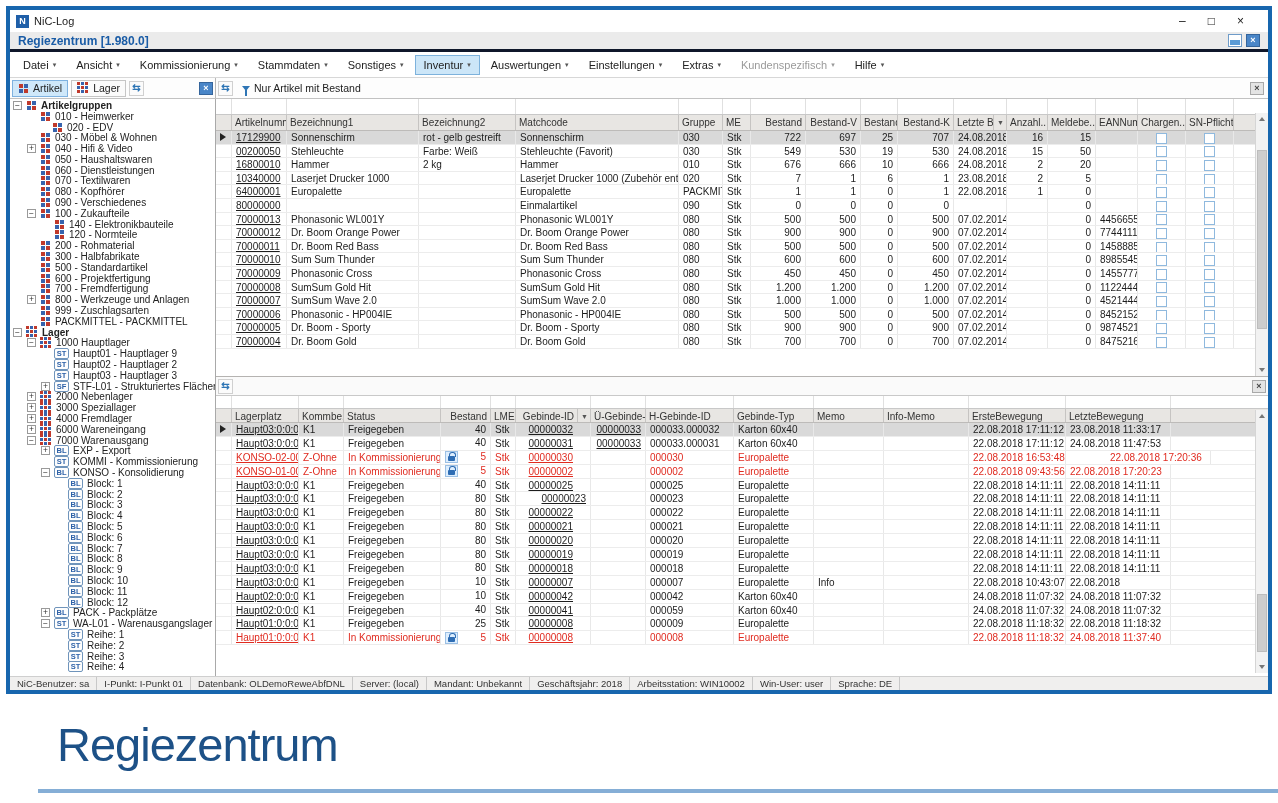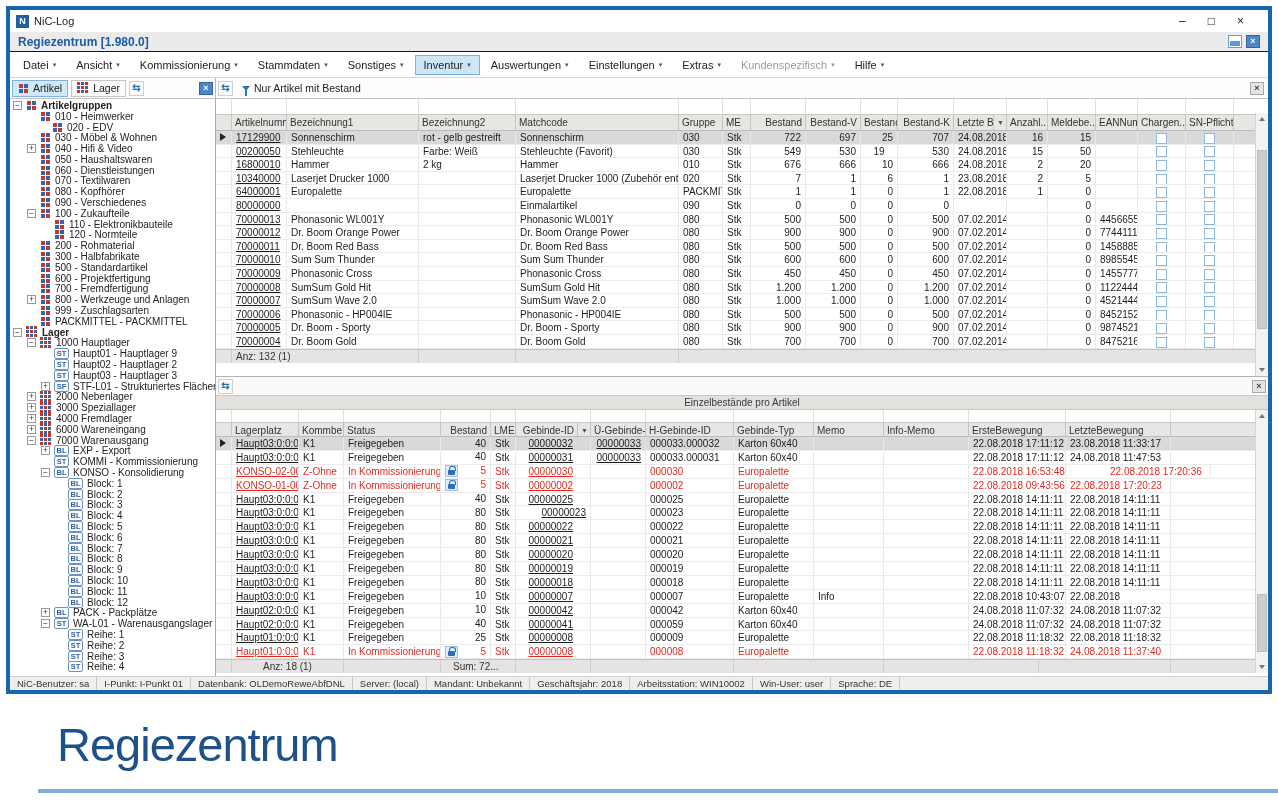--- a/index.html
+++ b/index.html
@@ -6,21 +6,21 @@
     font-family:"Liberation Sans",sans-serif;-webkit-font-smoothing:antialiased;}
   *{box-sizing:border-box;}
   .win{position:absolute;left:6px;top:6px;width:1266px;height:688px;border:4px solid #1766ae;background:#fff;display:flex;flex-direction:column;}
   
   .titlebar{height:22px;background:#fff;display:flex;align-items:center;padding:0 6px;flex:0 0 22px;}
   .appicon{width:13px;height:13px;background:#1f5fa8;color:#fff;font-size:9px;font-weight:bold;text-align:center;line-height:13px;margin-right:5px;}
   .wtitle{font-size:11px;color:#222;}
   .wbtns{margin-left:auto;display:flex;gap:22px;padding-right:18px;font-size:12px;color:#222;}
   .wbtn{cursor:default;line-height:18px;}
   
-  .subbar{height:20px;background:#ebebeb;border-bottom:1px solid #0f172a;display:flex;align-items:center;padding:0 8px;flex:0 0 20px;}
+  .subbar{height:20px;background:#ebebeb;border-bottom:3px solid #0f172a;display:flex;align-items:center;padding:0 8px;flex:0 0 20px;}
   .subtitle{font-size:12px;font-weight:bold;color:#1a5ca6;}
   .subicons{margin-left:auto;display:flex;gap:4px;}
   .ic-win{width:14px;height:13px;border:1px solid #6f9cc9;background:#fff;position:relative;}
   .ic-win::after{content:"";position:absolute;left:1px;right:1px;bottom:1px;height:5px;background:#5b9bd5;}
   .ic-bluex{width:14px;height:13px;background:#4a86c8;border:1px solid #35659c;color:#fff;font-size:9px;line-height:11px;text-align:center;font-weight:bold;}
   .ic-grayx{width:14px;height:13px;background:#e4e4e4;border:1px solid #a9a9a9;color:#444;font-size:9px;line-height:11px;text-align:center;font-weight:bold;}
   
   .menubar{height:26px;background:#fff;border-bottom:1px solid #d7d7d7;display:flex;align-items:center;padding:0 4px;flex:0 0 26px;}
   .mi{font-size:11px;color:#222;padding:3px 8px;margin-right:2px;display:flex;align-items:center;border:1px solid transparent;}
   .mi .car{font-size:7px;margin-left:4px;color:#555;}
@@ -234,21 +234,21 @@
           <span class="tl">090 - Verschiedenes</span>
         </div>
         <div class="ti" style="padding-left: 17px;">
           <span class="exp">−</span>
           <span class="i-ag"></span>
           <span class="tl">100 - Zukaufteile</span>
         </div>
         <div class="ti" style="padding-left: 31px;">
           <span class="expsp"></span>
           <span class="i-ag"></span>
-          <span class="tl">110 - Elektronikbauteile</span>
+          <span class="tl">140 - Elektronikbauteile</span>
         </div>
         <div class="ti" style="padding-left: 31px;">
           <span class="expsp"></span>
           <span class="i-ag"></span>
           <span class="tl">120 - Normteile</span>
         </div>
         <div class="ti" style="padding-left: 17px;">
           <span class="expsp"></span>
           <span class="i-ag"></span>
           <span class="tl">200 - Rohmaterial</span>
@@ -515,21 +515,21 @@
             <div class="r" style="height: 13.6px; line-height: 13.5px;">
               <div class="cell ind" style="width: 16px; flex: 0 0 16px;"></div>
               <div class="cell lnk" style="width: 55px; flex: 0 0 55px;">00200050</div>
               <div class="cell" style="width: 132px; flex: 0 0 132px;">Stehleuchte</div>
               <div class="cell" style="width: 97px; flex: 0 0 97px;">Farbe: Weiß</div>
               <div class="cell" style="width: 163px; flex: 0 0 163px;">Stehleuchte (Favorit)</div>
               <div class="cell" style="width: 44px; flex: 0 0 44px;">030</div>
               <div class="cell" style="width: 28px; flex: 0 0 28px;">Stk</div>
               <div class="cell" style="width: 55px; flex: 0 0 55px; text-align: right;">549</div>
               <div class="cell" style="width: 55px; flex: 0 0 55px; text-align: right;">530</div>
-              <div class="cell" style="width: 37px; flex: 0 0 37px; text-align: center;">19</div>
+              <div class="cell" style="width: 37px; flex: 0 0 37px; text-align: right;">19</div>
               <div class="cell" style="width: 56px; flex: 0 0 56px; text-align: right;">530</div>
               <div class="cell" style="width: 53px; flex: 0 0 53px;">24.08.2018</div>
               <div class="cell" style="width: 41px; flex: 0 0 41px; text-align: right;">15</div>
               <div class="cell" style="width: 48px; flex: 0 0 48px; text-align: right;">50</div>
               <div class="cell" style="width: 42px; flex: 0 0 42px;"></div>
               <div class="cell" style="width: 48px; flex: 0 0 48px; text-align: center;"><span class="cb"></span></div>
               <div class="cell" style="width: 48px; flex: 0 0 48px; text-align: center;"><span class="cb"></span></div>
             </div>
             <div class="r" style="height: 13.6px; line-height: 13.5px;">
               <div class="cell ind" style="width: 16px; flex: 0 0 16px;"></div>
@@ -791,42 +791,34 @@
               <div class="cell" style="width: 37px; flex: 0 0 37px; text-align: right;">0</div>
               <div class="cell" style="width: 56px; flex: 0 0 56px; text-align: right;">700</div>
               <div class="cell" style="width: 53px; flex: 0 0 53px;">07.02.2014</div>
               <div class="cell" style="width: 41px; flex: 0 0 41px; text-align: right;"></div>
               <div class="cell" style="width: 48px; flex: 0 0 48px; text-align: right;">0</div>
               <div class="cell" style="width: 42px; flex: 0 0 42px;">8475216</div>
               <div class="cell" style="width: 48px; flex: 0 0 48px; text-align: center;"><span class="cb"></span></div>
               <div class="cell" style="width: 48px; flex: 0 0 48px; text-align: center;"><span class="cb"></span></div>
             </div>
           </div>
-        <div class="ftr" id="u-foot" style="height:14px;">
-            <div class="ftcell" style="width: 16px; flex: 0 0 16px;"></div>
-            <div class="ftcell" style="width: 187px; flex: 0 0 187px;">Anz: 132 (1)</div>
-            <div class="ftcell" style="width: 97px; flex: 0 0 97px;"></div>
-            <div class="ftcell" style="width: 163px; flex: 0 0 163px;"></div>
-            <div class="ftcell" style="width: 540px; flex: 1 1 auto; border-right: none;"></div>
-          </div>
         <div class="vsb" style="top:14px;bottom:0;">
           <span class="sb-up"></span>
           <span class="sb-dn"></span>
           <div class="thumb" style="top:14%;height:68%;"></div>
         </div>
       </div>
       <div class="strip">
         <div class="tico">
             <span class="sync">⇆</span>
           </div>
         <div class="spacer"></div>
         <span class="ic-grayx">×</span>
       </div>
       <div class="gbox" id="lower-grid" style="height:277px;border-bottom:none;">
-        <div class="gtitle">Einzelbestände pro Artikel</div>
         <div class="frow" id="l-filter" style="height:13px;">
             <div class="fcell" style="width: 16px; flex: 0 0 16px;"></div>
             <div class="fcell" style="width: 67px; flex: 0 0 67px;"></div>
             <div class="fcell" style="width: 45px; flex: 0 0 45px;"></div>
             <div class="fcell" style="width: 97px; flex: 0 0 97px;"></div>
             <div class="fcell" style="width: 50px; flex: 0 0 50px;"></div>
             <div class="fcell" style="width: 25px; flex: 0 0 25px;"></div>
             <div class="fcell" style="width: 75px; flex: 0 0 75px;"></div>
             <div class="fcell" style="width: 55px; flex: 0 0 55px;"></div>
             <div class="fcell" style="width: 88px; flex: 0 0 88px;"></div>
@@ -1121,31 +1113,20 @@
               <div class="cell lnk" style="width: 75px; flex: 0 0 75px; text-align: right; padding-right: 17px;">00000008</div>
               <div class="cell" style="width: 55px; flex: 0 0 55px; text-align: right;"></div>
               <div class="cell" style="width: 88px; flex: 0 0 88px;">000008</div>
               <div class="cell" style="width: 80px; flex: 0 0 80px;">Europalette</div>
               <div class="cell" style="width: 70px; flex: 0 0 70px;"></div>
               <div class="cell" style="width: 85px; flex: 0 0 85px;"></div>
               <div class="cell" style="width: 97px; flex: 0 0 97px;">22.08.2018 11:18:32</div>
               <div class="cell" style="width: 105px; flex: 0 0 105px;">24.08.2018 11:37:40</div>
             </div>
           </div>
-        <div class="ftr" id="l-foot" style="height:14px;">
-            <div class="ftcell" style="width: 16px; flex: 0 0 16px;"></div>
-            <div class="ftcell" style="width: 112px; flex: 0 0 112px; text-align: center;">Anz: 18 (1)</div>
-            <div class="ftcell" style="width: 97px; flex: 0 0 97px;"></div>
-            <div class="ftcell" style="width: 75px; flex: 0 0 75px; padding-left: 12px;">Sum: 72...</div>
-            <div class="ftcell" style="width: 75px; flex: 0 0 75px;"></div>
-            <div class="ftcell" style="width: 143px; flex: 0 0 143px;"></div>
-            <div class="ftcell" style="width: 150px; flex: 0 0 150px;"></div>
-            <div class="ftcell" style="width: 155px; flex: 0 0 155px;"></div>
-            <div class="ftcell" style="width: 132px; flex: 0 0 132px; border-right: 1px solid rgb(207, 205, 203);"></div>
-          </div>
         <div class="vsb" style="top:14px;bottom:0;">
           <span class="sb-up"></span>
           <span class="sb-dn"></span>
           <div class="thumb" style="top:70%;height:22%;"></div>
         </div>
       </div>
     </div>
   </div>
   <div class="statusbar" id="statusbar">
       <div class="seg">NiC-Benutzer: sa</div>

